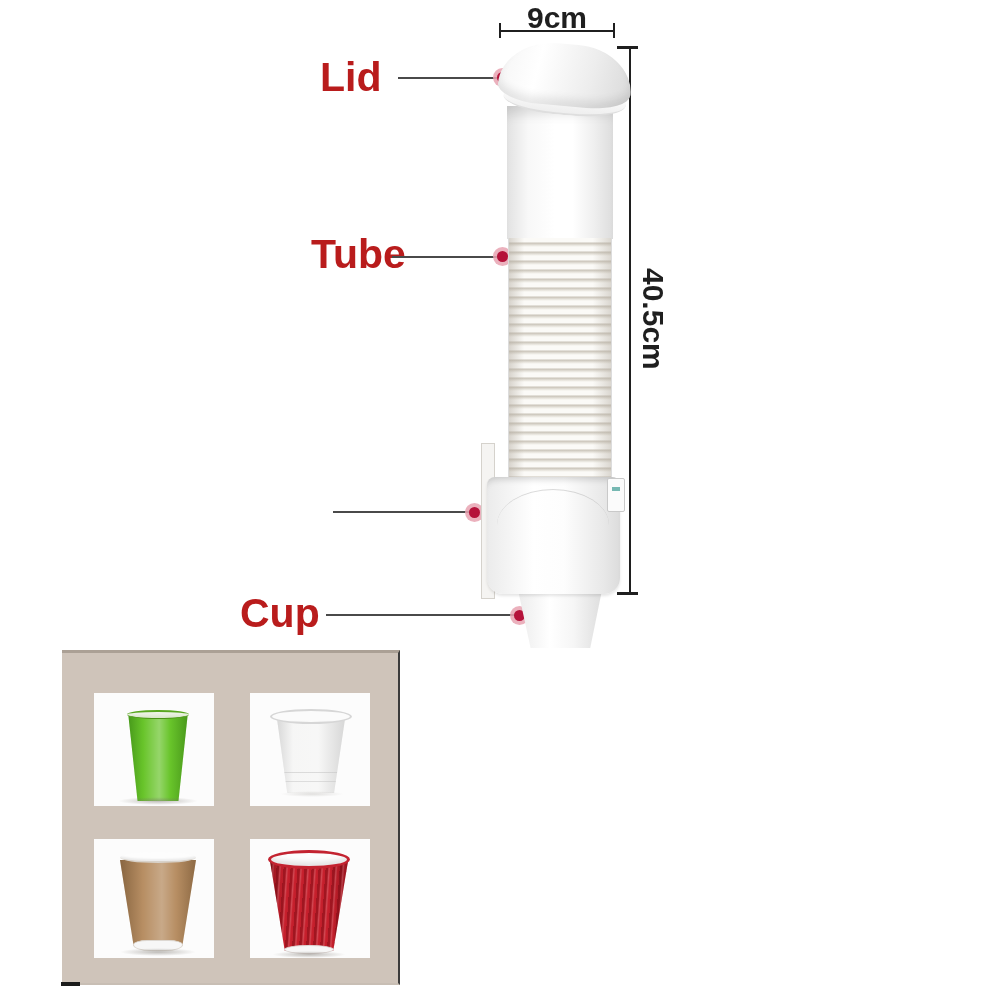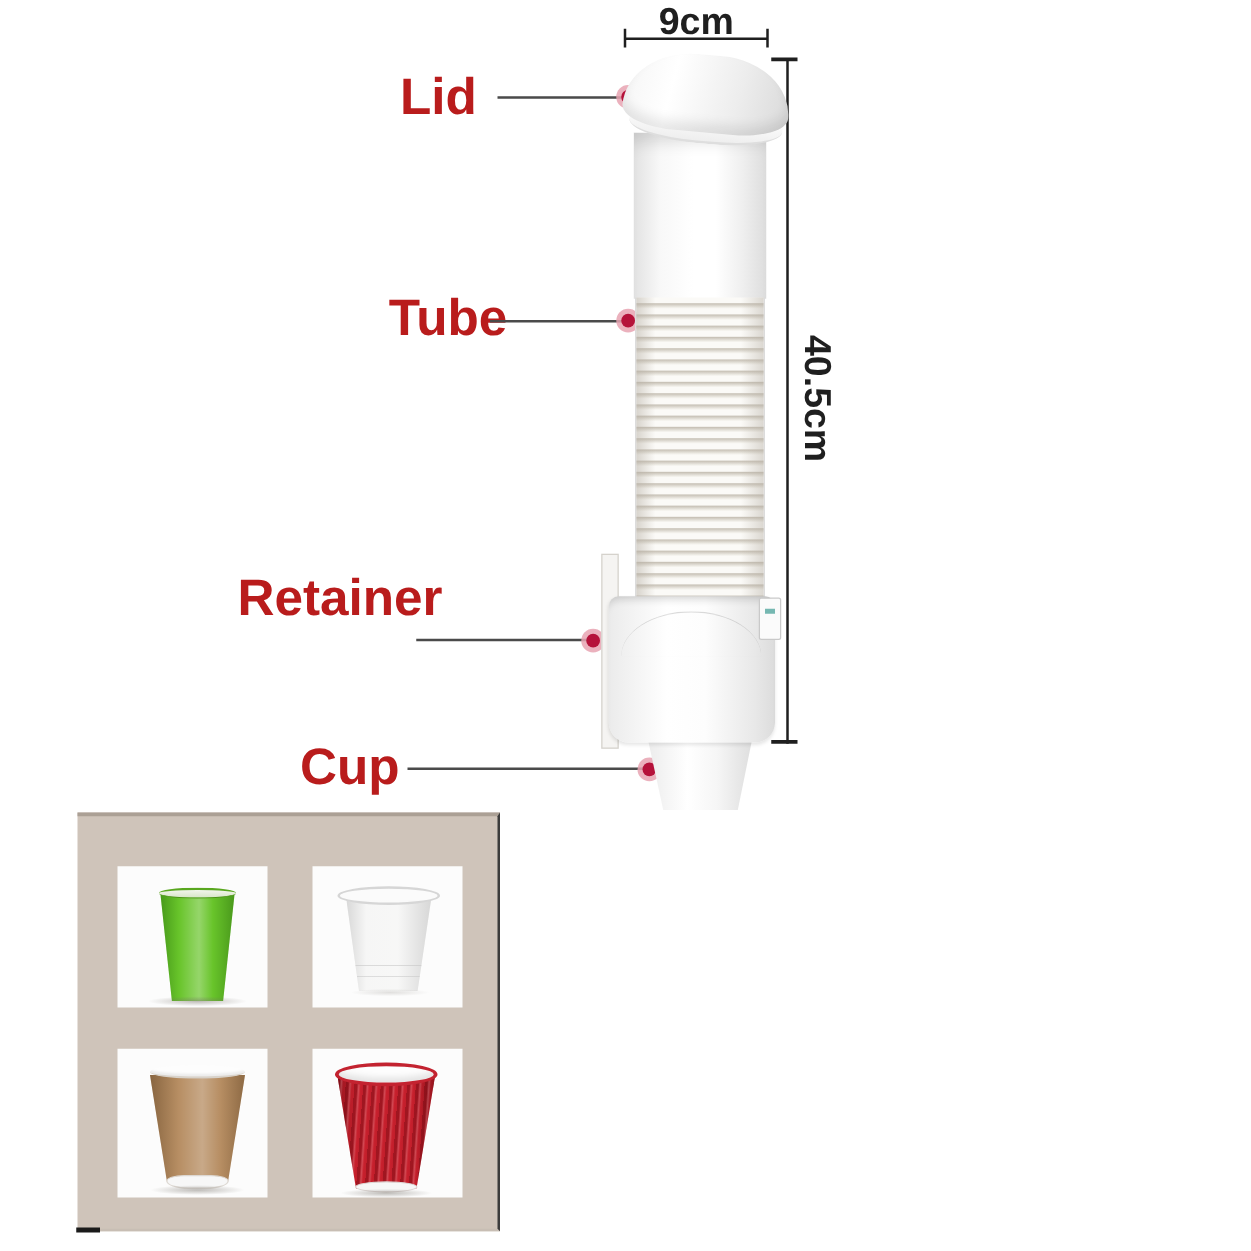--- a/index.html
+++ b/index.html
@@ -139,21 +139,20 @@
   <div class="cup-stack"></div>
   <div class="collar"></div>
   <div class="collar-seam"></div>
   <div class="side-tag"></div>
   <div class="lid-band"></div>
   <div class="lid-dome"></div>
 
   <div class="plabel lbl-lid">Lid</div>
   <div class="plabel lbl-tube">Tube</div>
   <div class="plabel lbl-retainer">
-    <div>Retainer</div>
   </div>
   <div class="plabel lbl-cup">Cup</div>
 
   <div class="leader ld-lid"></div>
   <div class="leader ld-tube"></div>
   <div class="leader ld-retainer"></div>
   <div class="leader ld-cup"></div>
 
   <div class="dot dot-lid"></div>
   <div class="dot dot-tube"></div>

